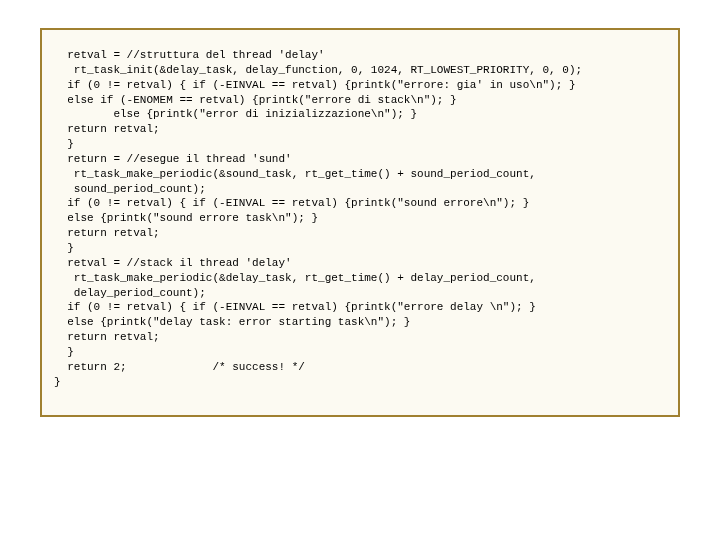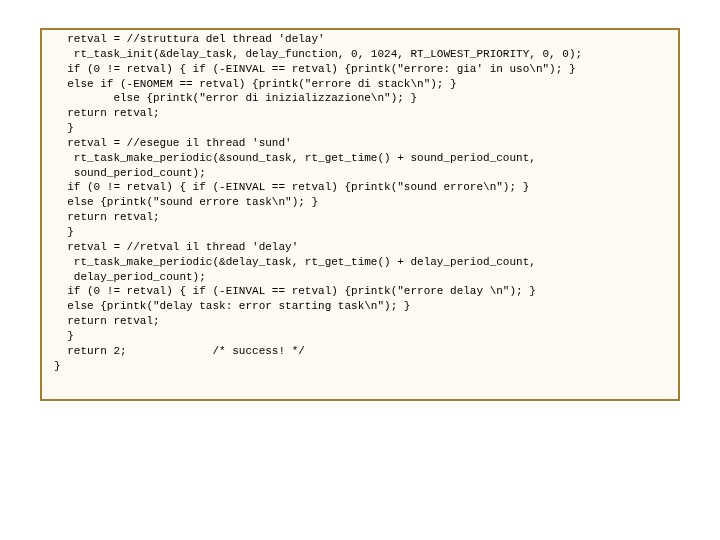--- a/index.html
+++ b/index.html
@@ -11,21 +11,21 @@
     font-family: sans-serif;
     display: flex;
     align-items: flex-start;
     justify-content: center;
   }
   .code-box {
     margin-top: 28px;
     width: 640px;
     border: 2px solid #a08030;
     background: #fcfaf2;
-    padding: 2px 12px 26px 12px;
+    padding: 18px 12px 26px 12px;
     box-sizing: border-box;
   }
   .code-box pre {
     margin: 0;
     font-family: "Courier New", Courier, monospace;
     font-size: 11px;
     line-height: 1.35;
     color: #000;
     white-space: pre;
   }
@@ -36,28 +36,28 @@
 <body>
 
 <div class="code-box">
 <pre class="block"><span>  retval = //struttura del thread 'delay'</span>
 <span>   rt_task_init(&amp;delay_task, delay_function, 0, 1024, RT_LOWEST_PRIORITY, 0, 0);</span>
 <span>  if (0 != retval) { if (-EINVAL == retval) {printk("errore: gia' in uso\n"); }</span>
 <span>  else if (-ENOMEM == retval) {printk("errore di stack\n"); }</span>
 <span>         else {printk("error di inizializzazione\n"); }</span>
 <span>  return retval;</span>
 <span>  }</span></pre>
-<pre class="block"><span>  retval = //esegue il thread 'sund'</span>
+<pre class="block"><span>  return = //esegue il thread 'sund'</span>
 <span>   rt_task_make_periodic(&amp;sound_task, rt_get_time() + sound_period_count,</span>
 <span>   sound_period_count);</span>
 <span>  if (0 != retval) { if (-EINVAL == retval) {printk("sound errore\n"); }</span>
 <span>  else {printk("sound errore task\n"); }</span>
 <span>  return retval;</span>
 <span>  }</span></pre>
-<pre class="block"><span>  retval = //retval il thread 'delay'</span>
+<pre class="block"><span>  retval = //stack il thread 'delay'</span>
 <span>   rt_task_make_periodic(&amp;delay_task, rt_get_time() + delay_period_count,</span>
 <span>   delay_period_count);</span>
 <span>  if (0 != retval) { if (-EINVAL == retval) {printk("errore delay \n"); }</span>
 <span>  else {printk("delay task: error starting task\n"); }</span>
 <span>  return retval;</span>
 <span>  }</span>
 <span>  return 2;             /* success! */</span>
 <span>}</span></pre>
 </div>
 

